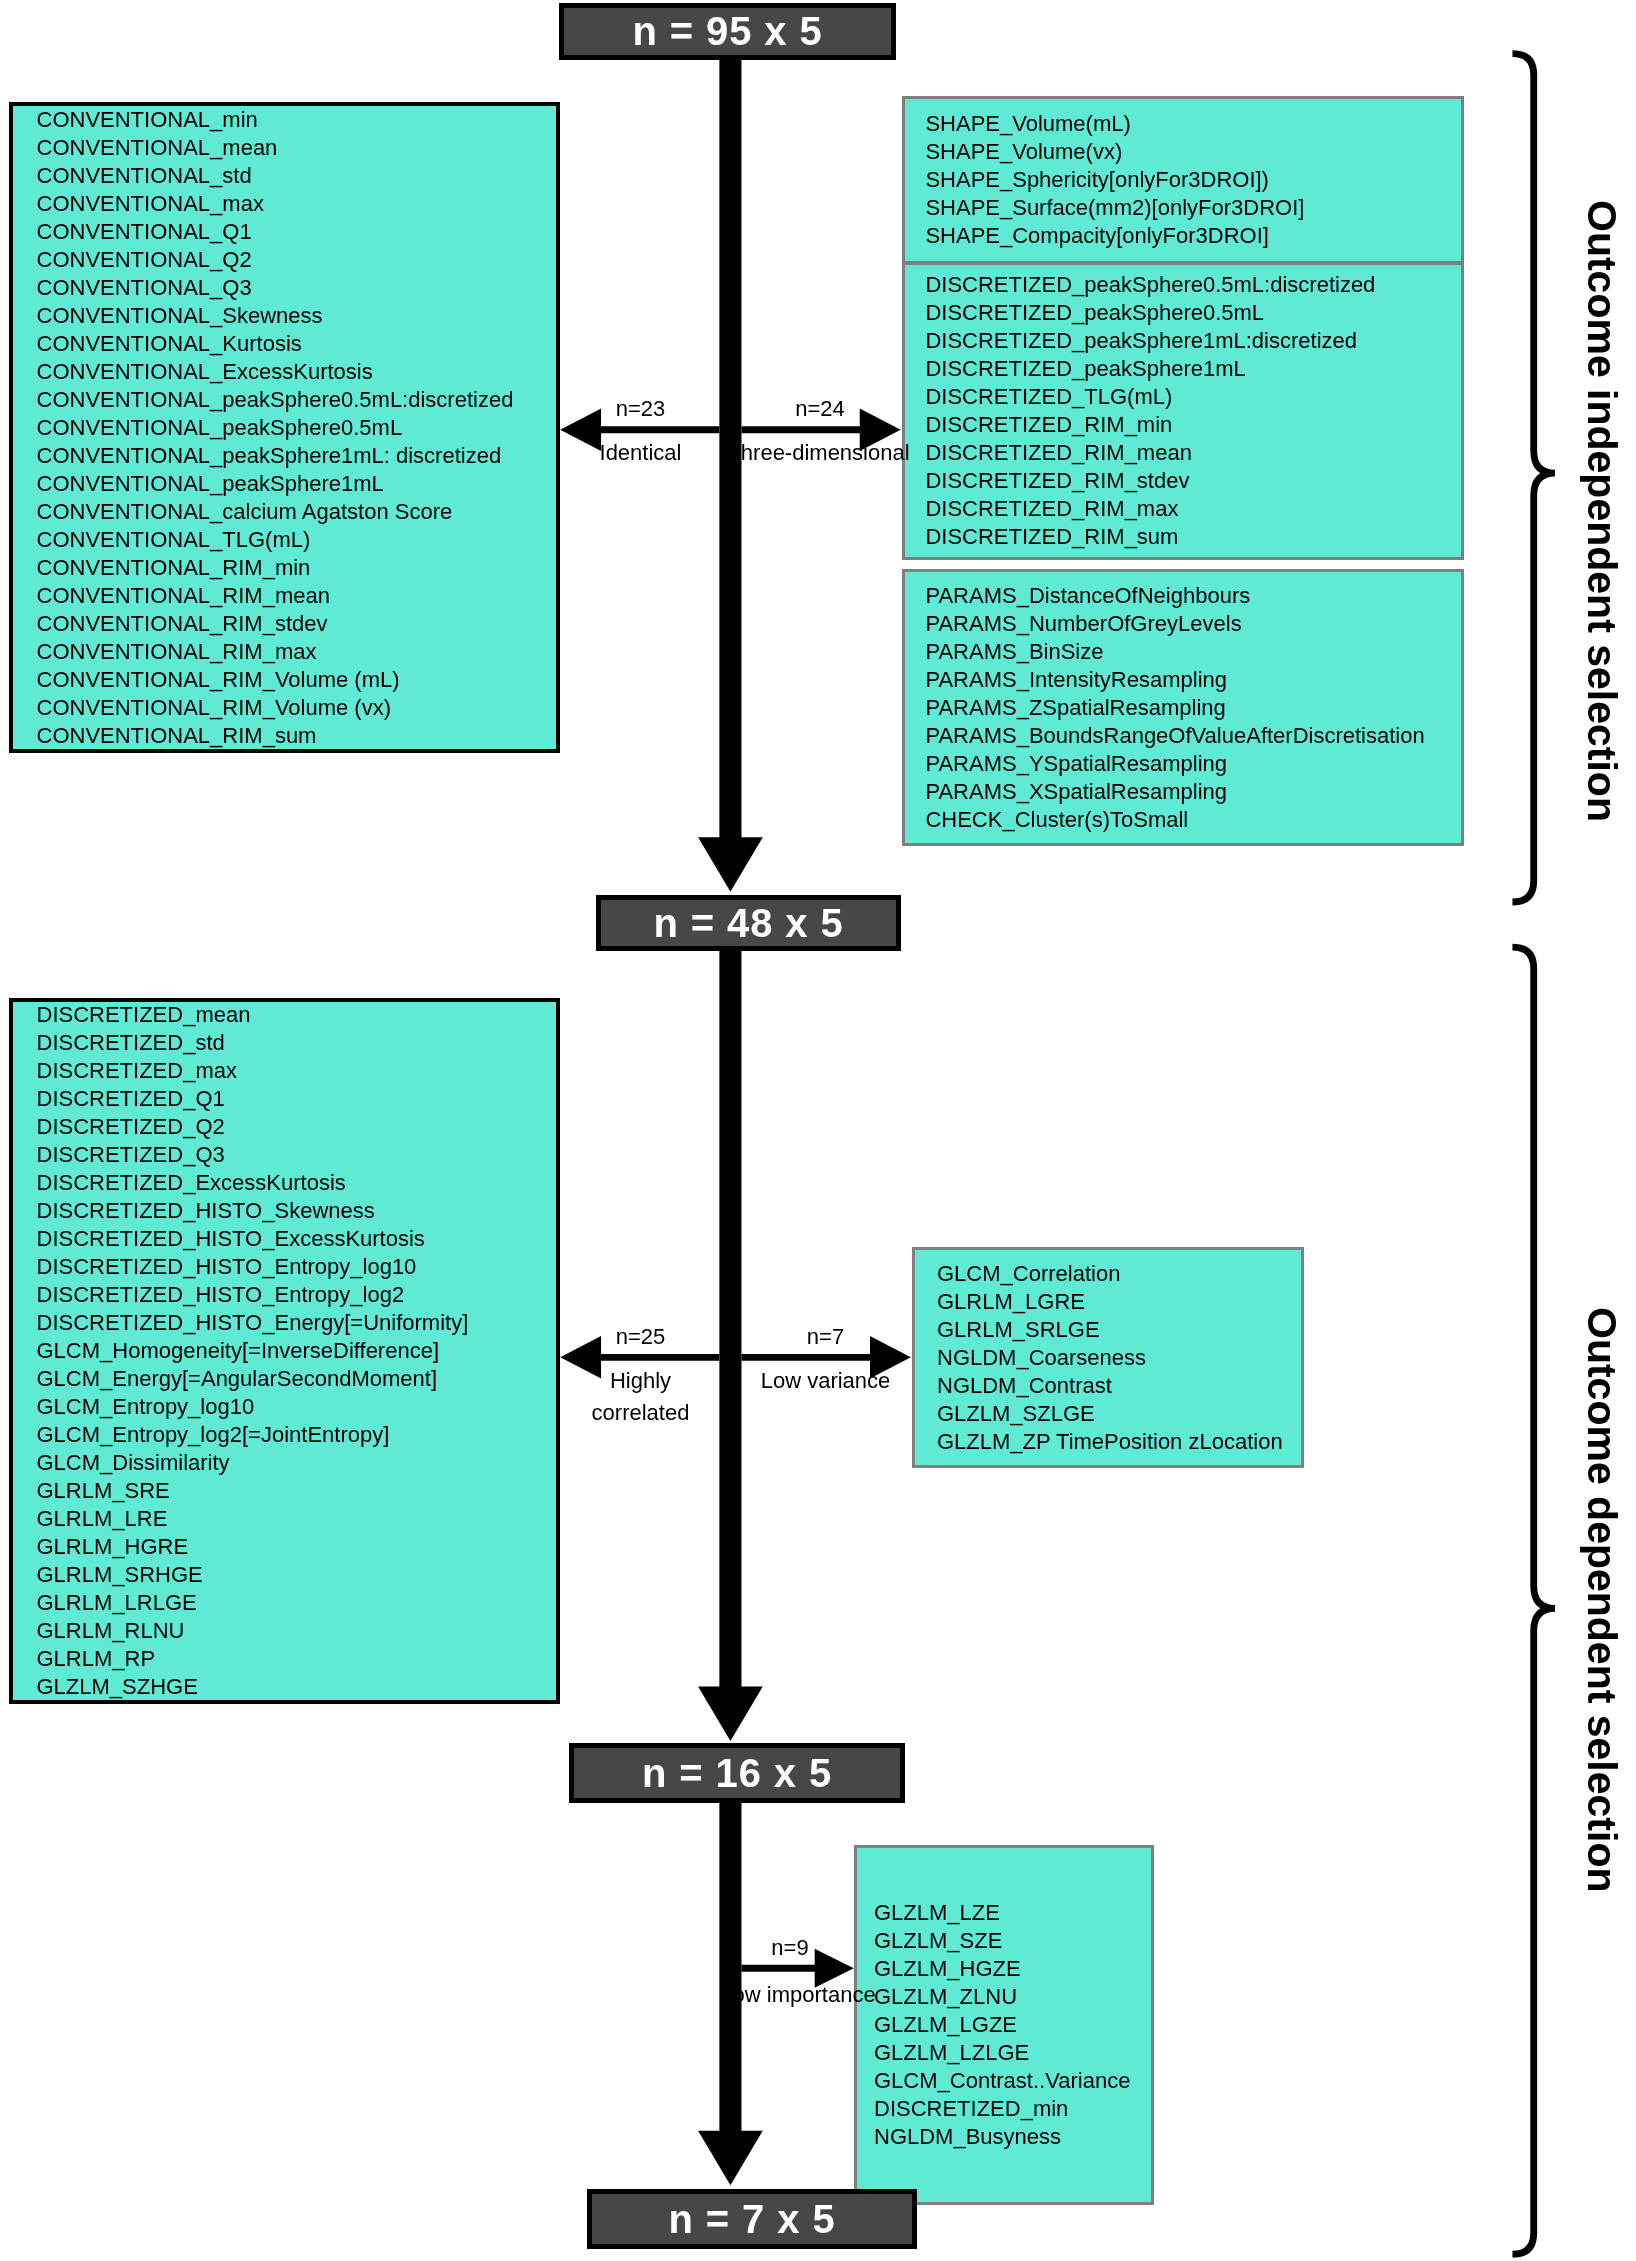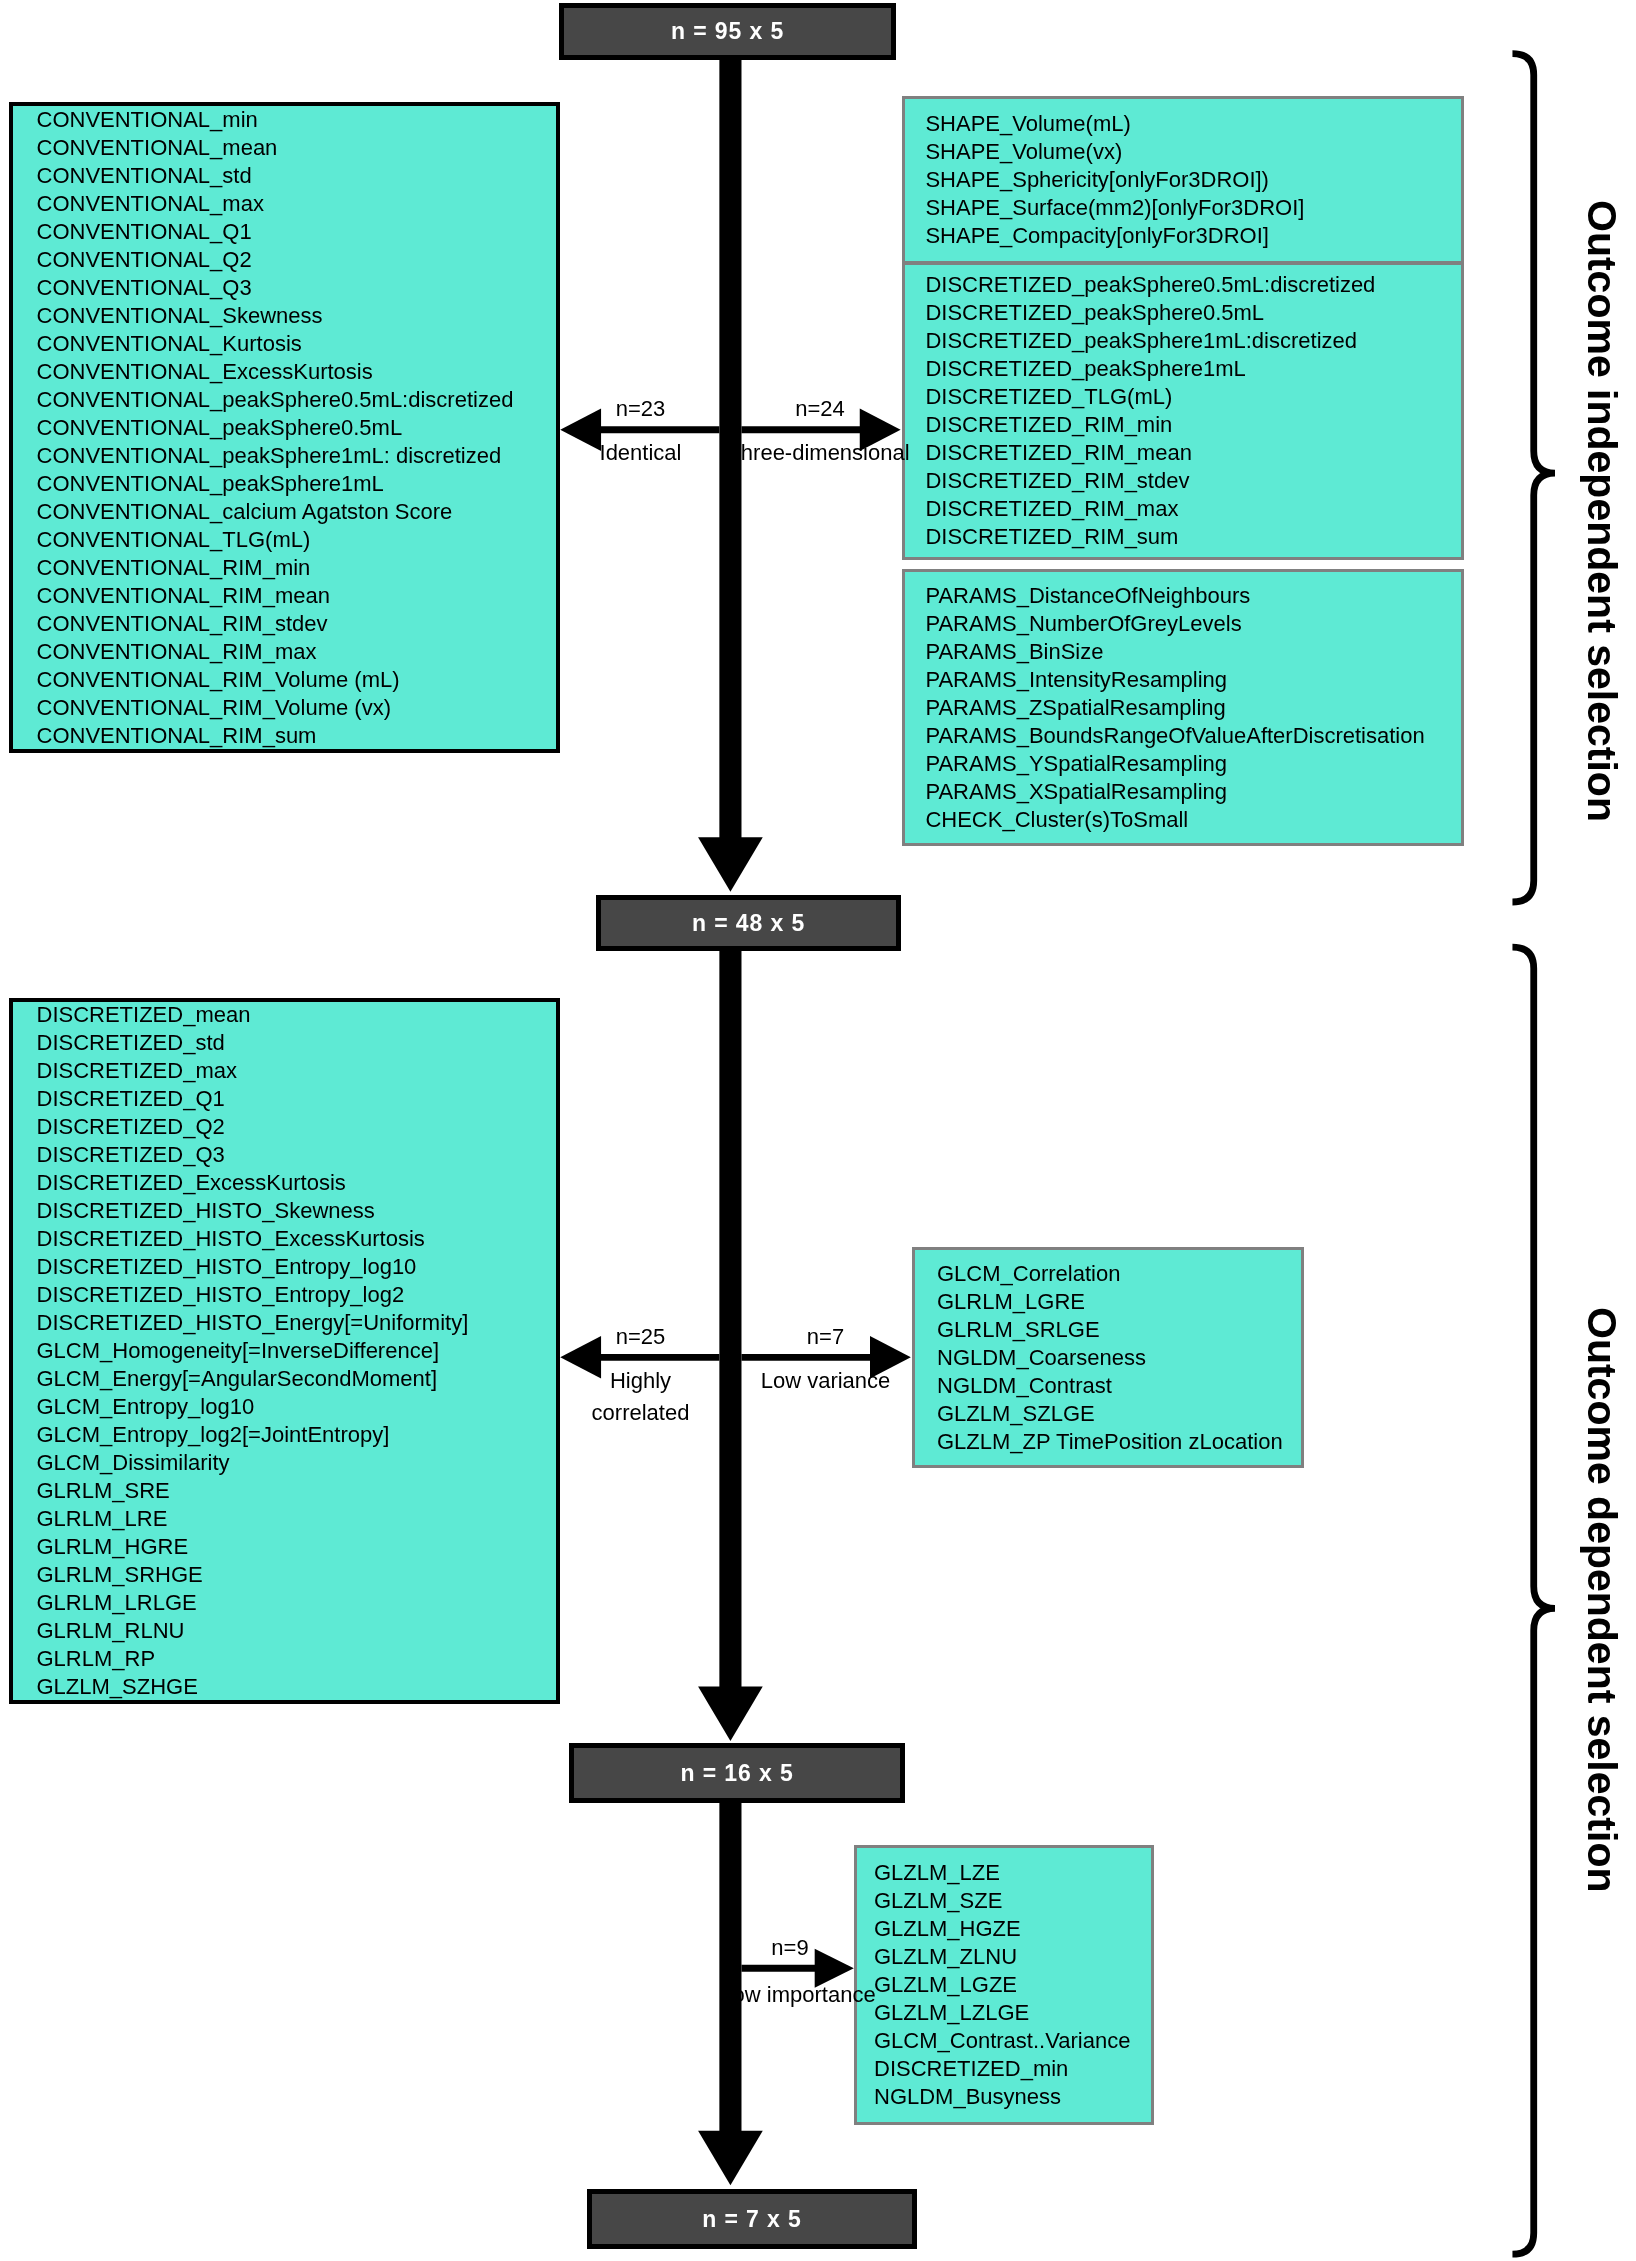--- a/index.html
+++ b/index.html
@@ -12,21 +12,21 @@
     overflow:hidden;
   }
   svg.connectors{position:absolute;left:0;top:0;z-index:0;}
 
   .stage-box{
     position:absolute;z-index:2;
     background:#474747;
     border:5.1px solid #000;
     box-sizing:border-box;
     display:flex;align-items:center;justify-content:center;
-    color:#fff;font-weight:bold;font-size:23px;letter-spacing:0.9px;
+    color:#fff;font-weight:bold;font-size:40px;letter-spacing:0.9px;
   }
   .feature-box{
     position:absolute;z-index:1;
     background:#5eead4;
     box-sizing:border-box;
     display:flex;flex-direction:column;justify-content:center;
     font-size:22px;line-height:28px;
     white-space:nowrap;
   }
   .feature-box.black{border:4.3px solid #000;}
@@ -198,21 +198,21 @@
   <div class="feature-box gray" style="left:912px;top:1247px;width:392px;height:221px;padding-left:22px;">
       <div class="feat-line">GLCM_Correlation</div>
       <div class="feat-line">GLRLM_LGRE</div>
       <div class="feat-line">GLRLM_SRLGE</div>
       <div class="feat-line">NGLDM_Coarseness</div>
       <div class="feat-line">NGLDM_Contrast</div>
       <div class="feat-line">GLZLM_SZLGE</div>
       <div class="feat-line">GLZLM_ZP TimePosition zLocation</div>
     </div>
 
-  <div class="feature-box gray" style="left:854px;top:1845px;width:300px;height:280px;padding-left:17px;">
+  <div class="feature-box gray" style="left:854px;top:1845px;width:300px;height:360px;padding-left:17px;">
       <div class="feat-line">GLZLM_LZE</div>
       <div class="feat-line">GLZLM_SZE</div>
       <div class="feat-line">GLZLM_HGZE</div>
       <div class="feat-line">GLZLM_ZLNU</div>
       <div class="feat-line">GLZLM_LGZE</div>
       <div class="feat-line">GLZLM_LZLGE</div>
       <div class="feat-line">GLCM_Contrast..Variance</div>
       <div class="feat-line">DISCRETIZED_min</div>
       <div class="feat-line">NGLDM_Busyness</div>
     </div>

